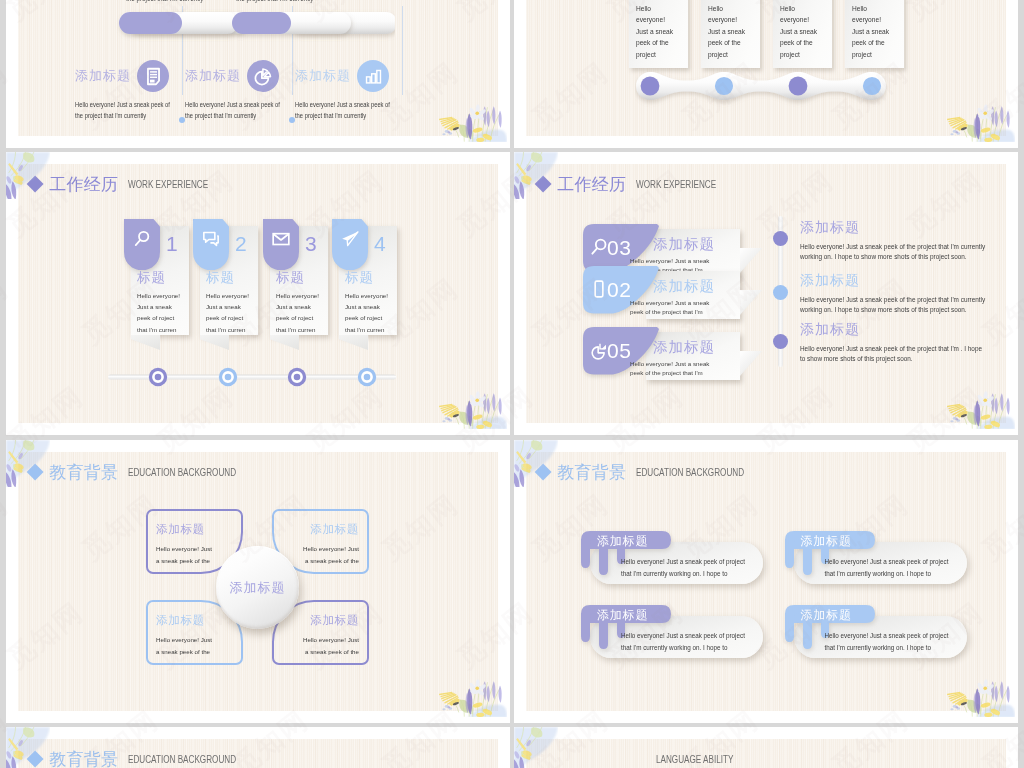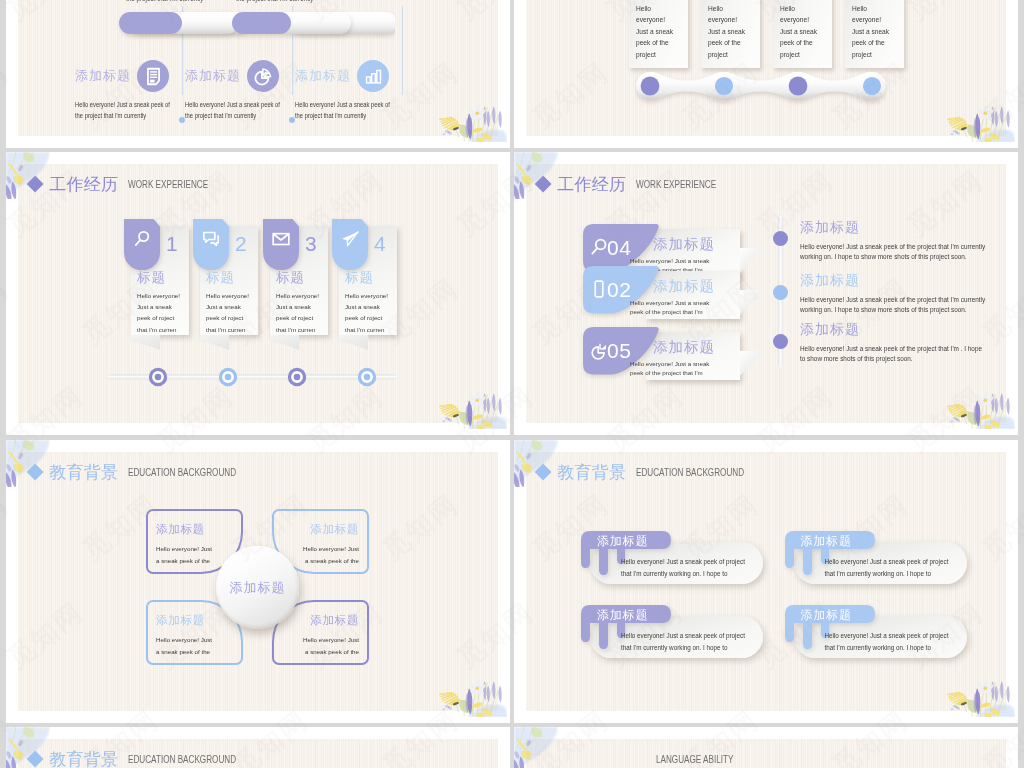--- a/index.html
+++ b/index.html
@@ -536,21 +536,21 @@
     <div class="t wrow" style="left:57px;top:60px;">
       <div class="wr-card"></div>
       <div class="wr-fold"></div>
       <svg class="wr-blob" viewBox="0 0 76 50">
         <path d="M11 0 H74 L76 2 C73 11 66 24 54 34 Q43 45 30 47.5 H11 Q0 47.5 0 37 V11 Q0 0 11 0 Z" fill="#a3a2d6"></path>
       </svg>
       <svg class="wr-ic" viewBox="0 0 24 24" fill="none" stroke="#fff" stroke-width="2.2" stroke-linecap="round">
         <circle cx="14" cy="9" r="5.8"></circle>
             <path d="M9.6 13.6 4 20"></path>
       </svg>
-      <div class="wr-num">04</div>
+      <div class="wr-num">03</div>
       <div class="wr-tt" style="color:#a7a5e0;">添加标题</div>
       <div class="wr-tx">Hello everyone! Just a sneak peek of the project that I'm</div>
     </div>
 
     <div class="t wrow" style="left:57px;top:102px;">
       <div class="wr-card"></div>
       <div class="wr-fold"></div>
       <svg class="wr-blob" viewBox="0 0 76 50">
         <path d="M11 0 H74 L76 2 C73 11 66 24 54 34 Q43 45 30 47.5 H11 Q0 47.5 0 37 V11 Q0 0 11 0 Z" fill="#a9c9f3"></path>
       </svg>

